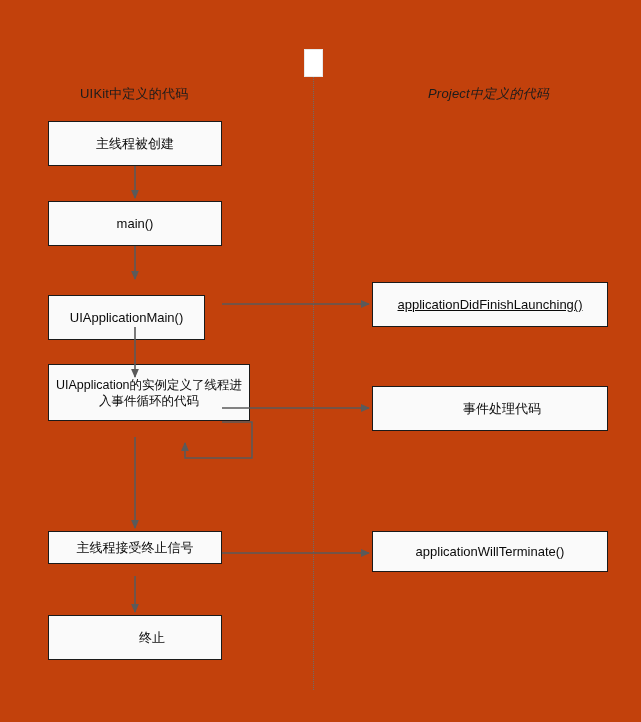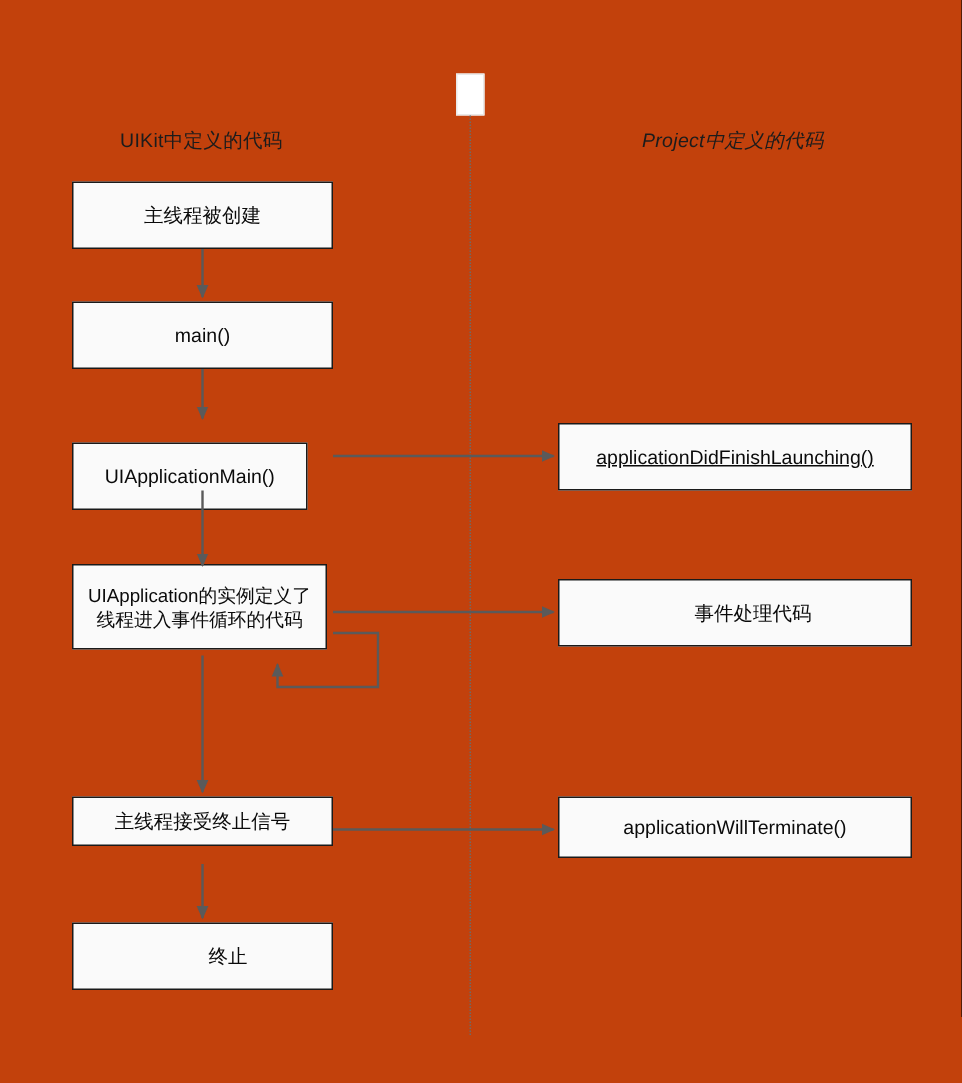--- a/index.html
+++ b/index.html
@@ -72,21 +72,21 @@
   <div class="marker-box" style="left:304px; top:49px; width:19px; height:28px;"></div>
 
   <div class="lifeline" style="left:313px; top:77px; height:613px;"></div>
 
   <div class="node" style="left:48px; top:121px; width:174px; height:45px;">主线程被创建</div>
 
   <div class="node" style="left:48px; top:201px; width:174px; height:45px;">main()</div>
 
   <div class="node" style="left:48px; top:282px; width:157px; height:45px;margin-top:13px;">UIApplicationMain()</div>
 
-  <div class="node multiline" style="left:48px; top:376px; width:170px; height:57px;">UIApplication的实例定义了线程进入事件循环的代码</div>
+  <div class="node multiline" style="left:48px; top:364px; width:202px; height:57px;">UIApplication的实例定义了线程进入事件循环的代码</div>
 
   <div class="node" style="left:48px; top:531px; width:174px; height:33px;text-align:right;">主线程接受终止信号</div>
 
   <div class="node" style="left:48px; top:615px; width:174px; height:45px;padding-left:40px;">终止</div>
 
   <div class="node" style="left:372px; top:282px; width:236px; height:45px;text-decoration:underline;">applicationDidFinishLaunching()</div>
 
   <div class="node" style="left:372px; top:386px; width:236px; height:45px;padding-left:30px;">事件处理代码</div>
 
   <div class="node" style="left:372px; top:531px; width:236px; height:41px;">applicationWillTerminate()</div>

